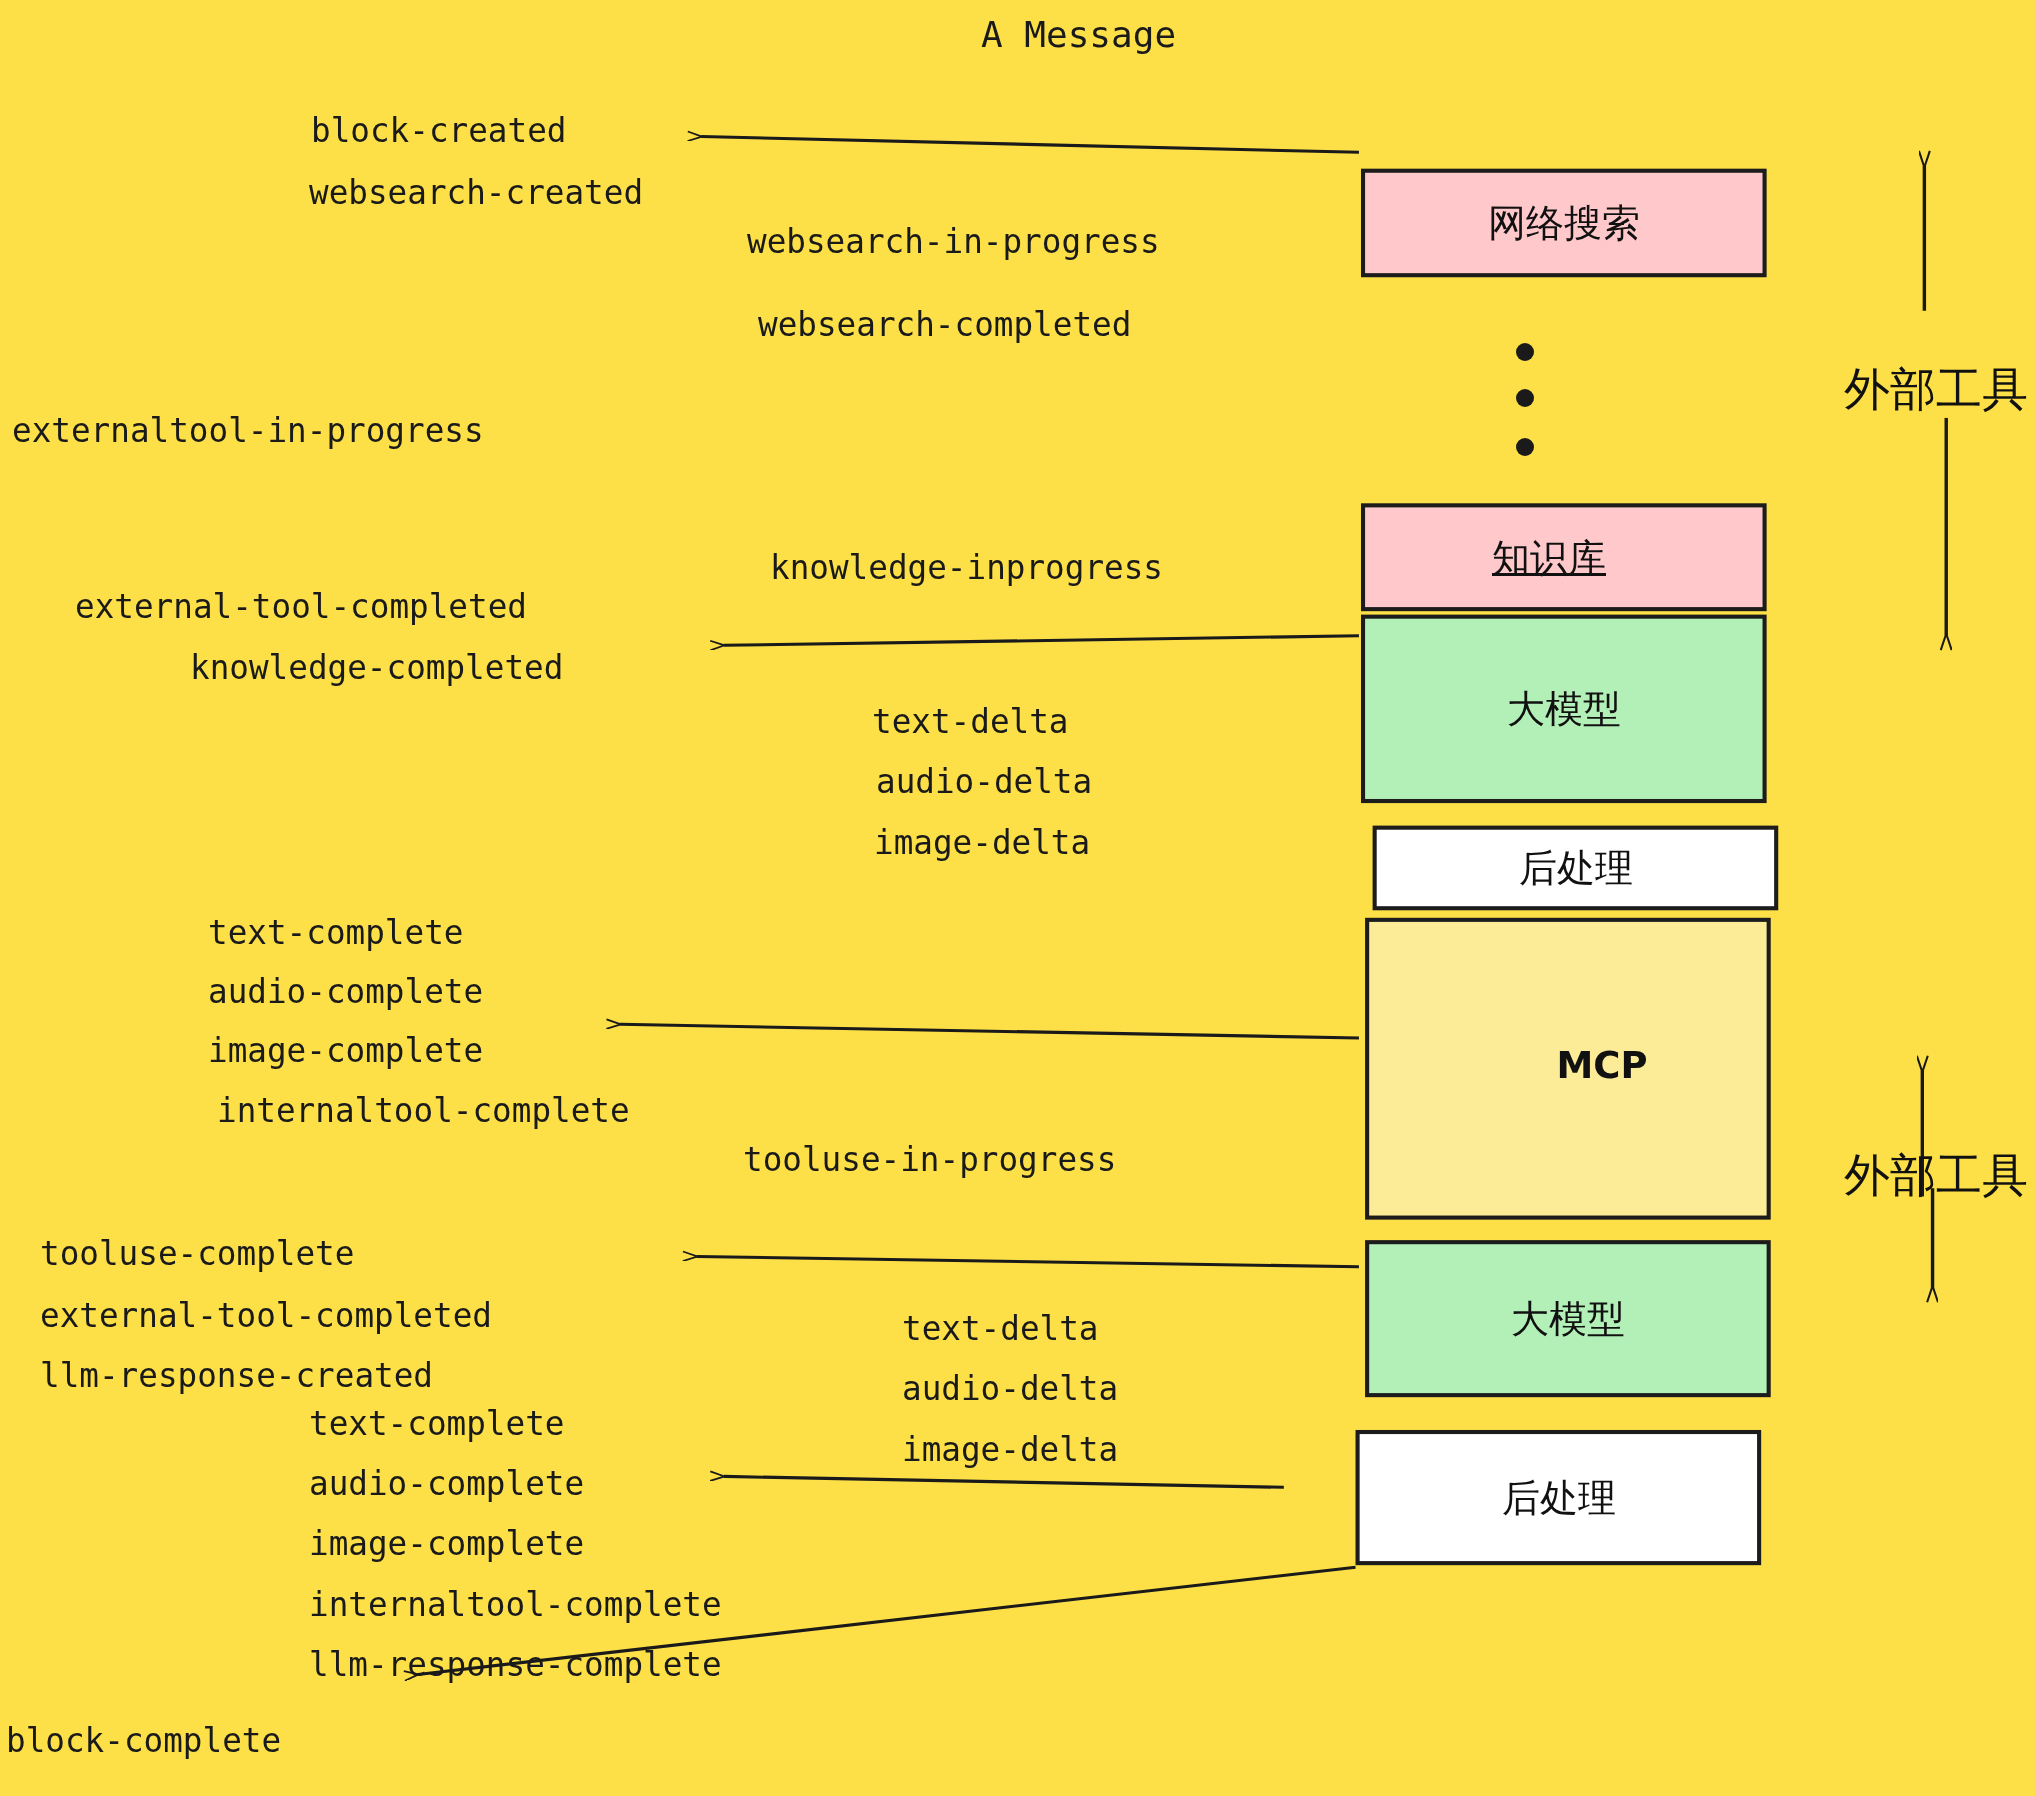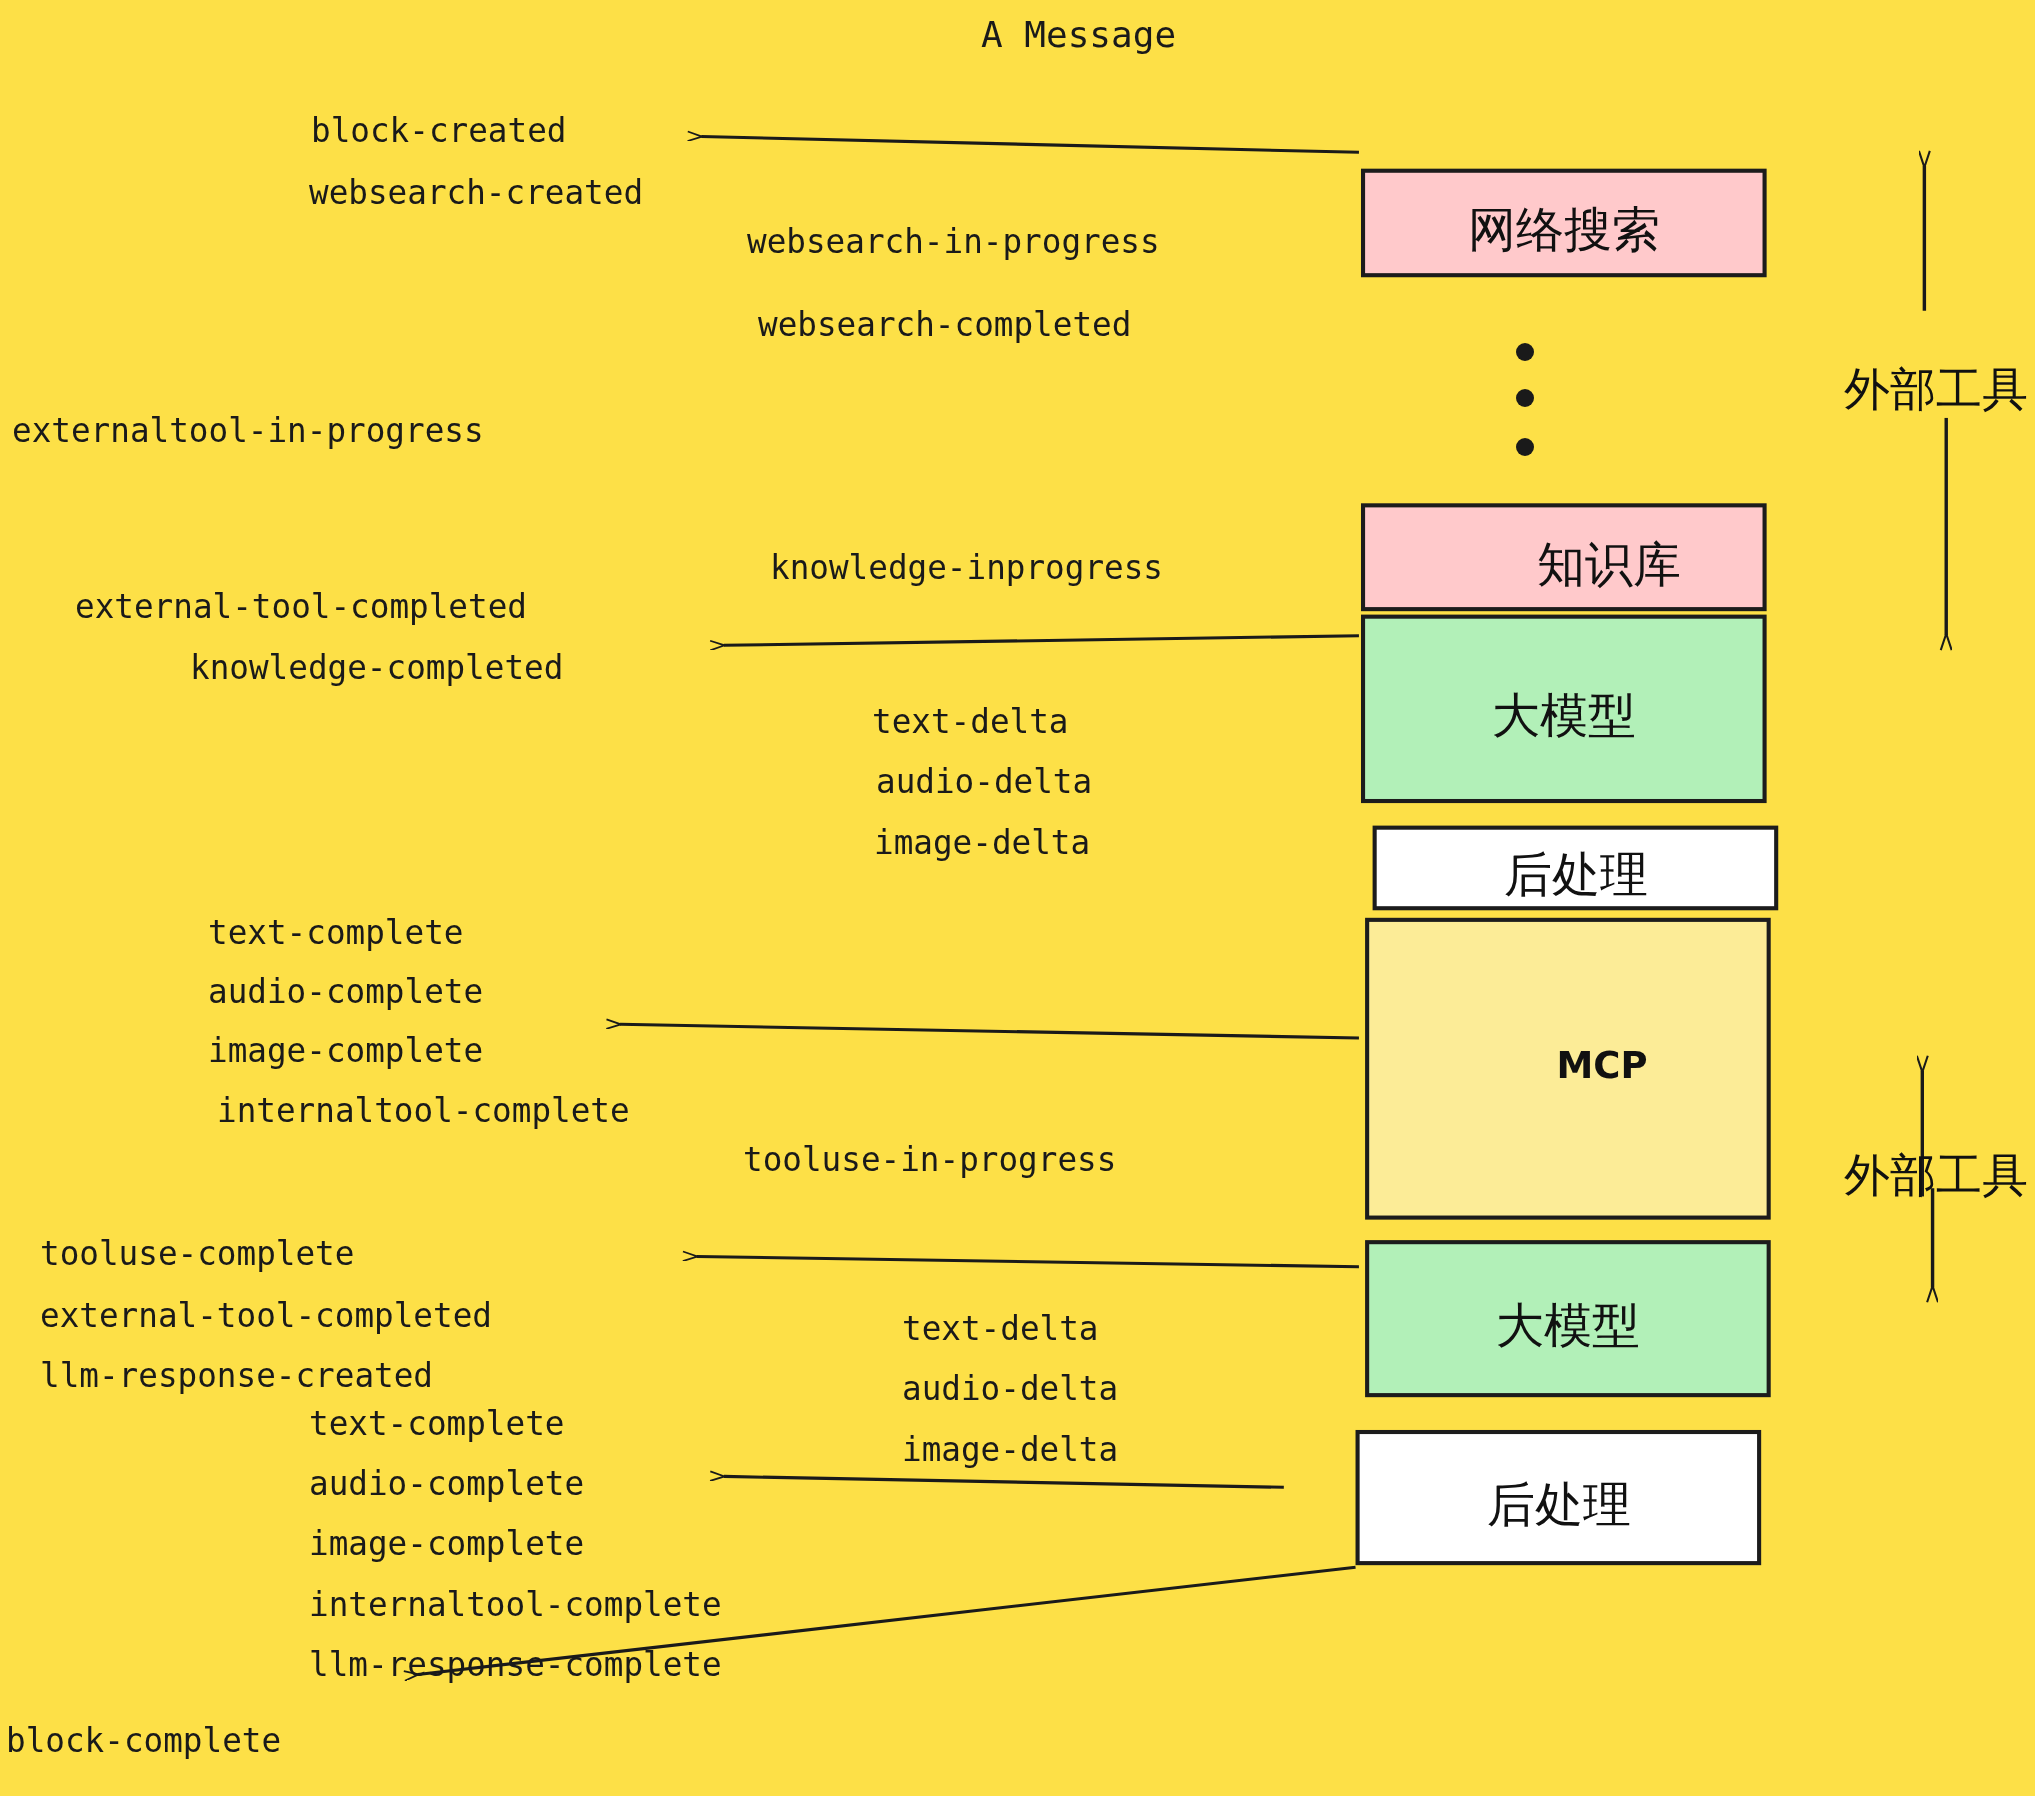--- a/index.html
+++ b/index.html
@@ -27,21 +27,21 @@
   .title{
     position:absolute;
     font-family:"DejaVu Sans Mono","Liberation Mono",monospace;
     font-size:36px;
     color:#1a1a1a;
     white-space:nowrap;
   }
   .boxlabel{
     position:absolute;
     font-family:"DejaVu Sans","Liberation Sans",sans-serif;
-    font-size:48px;
+    font-size:38px;
     color:#111111;
     white-space:nowrap;
     text-align:center;
     pointer-events:none;
   }
   .boxlabel.latin{
     font-family:"DejaVu Sans","Liberation Sans",sans-serif;
     font-size:37px;
     font-weight:600;
   }
@@ -95,21 +95,21 @@
         <line x1="2850" y1="612" x2="2850" y2="930" stroke="#1A1A1A" stroke-width="5" marker-end="url(#ahu)"></line>
         <line x1="2815" y1="1752" x2="2815" y2="1568" stroke="#1A1A1A" stroke-width="5" marker-end="url(#ahu)"></line>
         <line x1="2830" y1="1740" x2="2830" y2="1885" stroke="#1A1A1A" stroke-width="5" marker-end="url(#ahu)"></line>
       </g>
   </svg>
 
   <div class="title" style="left:981px;top:13.7px;">A Message</div>
 
   <div id="overlay">
       <div class="boxlabel" style="left: 1363px; top: 198px; width: 402px;">网络搜索</div>
-      <div class="boxlabel" style="left: 1408px; top: 533px; width: 402px;">知识库</div>
+      <div class="boxlabel" style="left: 1348px; top: 533px; width: 402px; text-decoration: underline;">知识库</div>
       <div class="boxlabel" style="left: 1363px; top: 684px; width: 402px;">大模型</div>
       <div class="boxlabel" style="left: 1375px; top: 843px; width: 402px;">后处理</div>
       <div class="boxlabel latin" style="left: 1367px; top: 1044px; width: 402px; margin-left: 34px;">MCP</div>
       <div class="boxlabel" style="left: 1367px; top: 1294px; width: 402px;">大模型</div>
       <div class="boxlabel" style="left: 1358px; top: 1473px; width: 402px;">后处理</div>
       <div class="dot" style="left: 1516px; top: 343px;"></div>
       <div class="dot" style="left: 1516px; top: 389px;"></div>
       <div class="dot" style="left: 1516px; top: 438px;"></div>
       <div class="sidelabel" style="left: 1844px; top: 359px;">外部工具</div>
       <div class="sidelabel" style="left: 1844px; top: 1145px;">外部工具</div>

